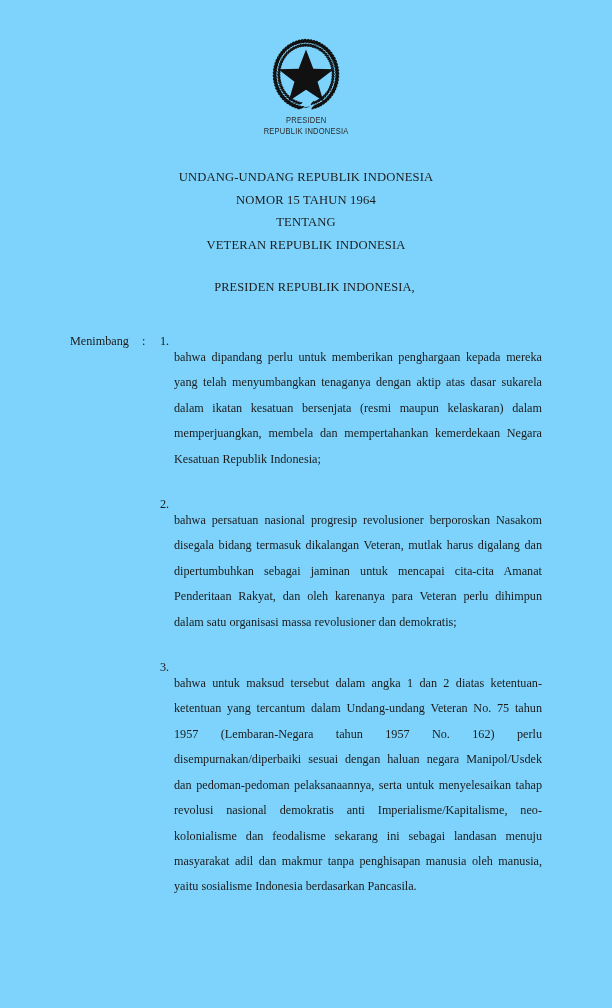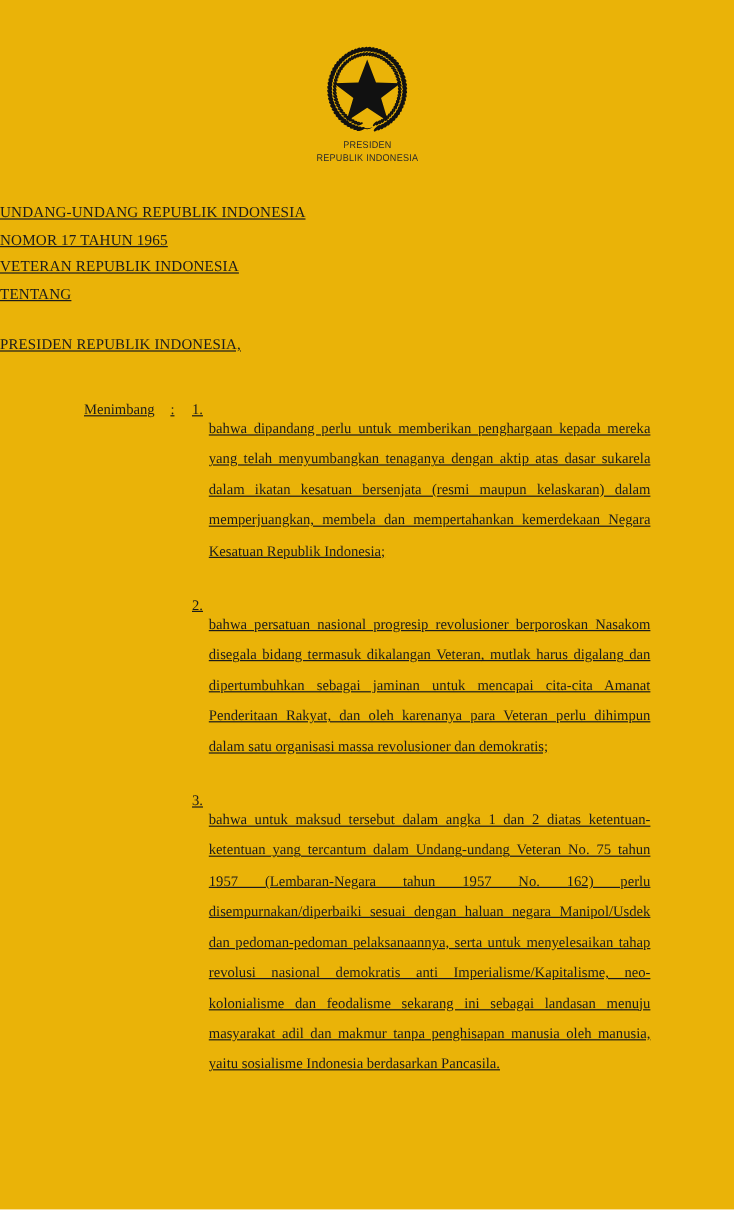--- a/index.html
+++ b/index.html
@@ -5,21 +5,21 @@
 <style>
   html, body {
     margin: 0;
     padding: 0;
     background: #ffffff;
   }
   .page {
     position: relative;
     width: 612px;
     height: 1008px;
-    background: #eab308;
+    background: #7dd3fc;
     overflow: hidden;
     font-family: "Liberation Serif", "DejaVu Serif", serif;
     color: #1b1b1b;
     -webkit-font-smoothing: antialiased;
   }
 
   
   .emblem-block {
     position: absolute;
     left: 0;
@@ -46,49 +46,46 @@
     color: #2a2a2a;
     transform: scaleX(0.92);
   }
 
   
   .title-block {
     position: absolute;
     left: 0;
     right: 0;
     top: 166px;
-    text-align: left;
-    text-decoration: underline;
+    text-align: center;
   }
   .title-line {
     font-size: 12.6px;
     line-height: 22.6px;
     letter-spacing: 0.15px;
     white-space: nowrap;
   }
 
   .president-line {
     position: absolute;
-    left: 0;
+    left: 17px;
     right: 0;
     top: 279px;
-    text-align: left;
+    text-align: center;
     font-size: 12.4px;
     line-height: 16px;
     letter-spacing: 0.15px;
-    text-decoration: underline;
   }
 
   
   .considering {
     position: absolute;
     left: 70px;
     top: 329px;
     width: 472px;
-    text-decoration: underline;
   }
   .cons-row {
     display: flex;
     align-items: flex-start;
   }
   .cons-label {
     width: 72px;
     flex: 0 0 72px;
     font-size: 12.2px;
     line-height: 25.4px;
@@ -285,23 +282,23 @@
       </svg>
     </div>
     <div class="emblem-caption">
       <div>PRESIDEN</div>
       <div>REPUBLIK INDONESIA</div>
     </div>
   </div>
 
   <div class="title-block">
     <div class="title-line">UNDANG-UNDANG REPUBLIK INDONESIA</div>
-    <div class="title-line">NOMOR 17 TAHUN 1965</div>
+    <div class="title-line">NOMOR 15 TAHUN 1964</div>
+    <div class="title-line">TENTANG</div>
     <div class="title-line">VETERAN REPUBLIK INDONESIA</div>
-    <div class="title-line">TENTANG</div>
   </div>
 
   <div class="president-line">PRESIDEN REPUBLIK INDONESIA,</div>
 
   <div class="considering">
     <div class="cons-row">
       <div class="cons-label">Menimbang</div>
       <div class="cons-colon">:</div>
       <div class="cons-list">
 

